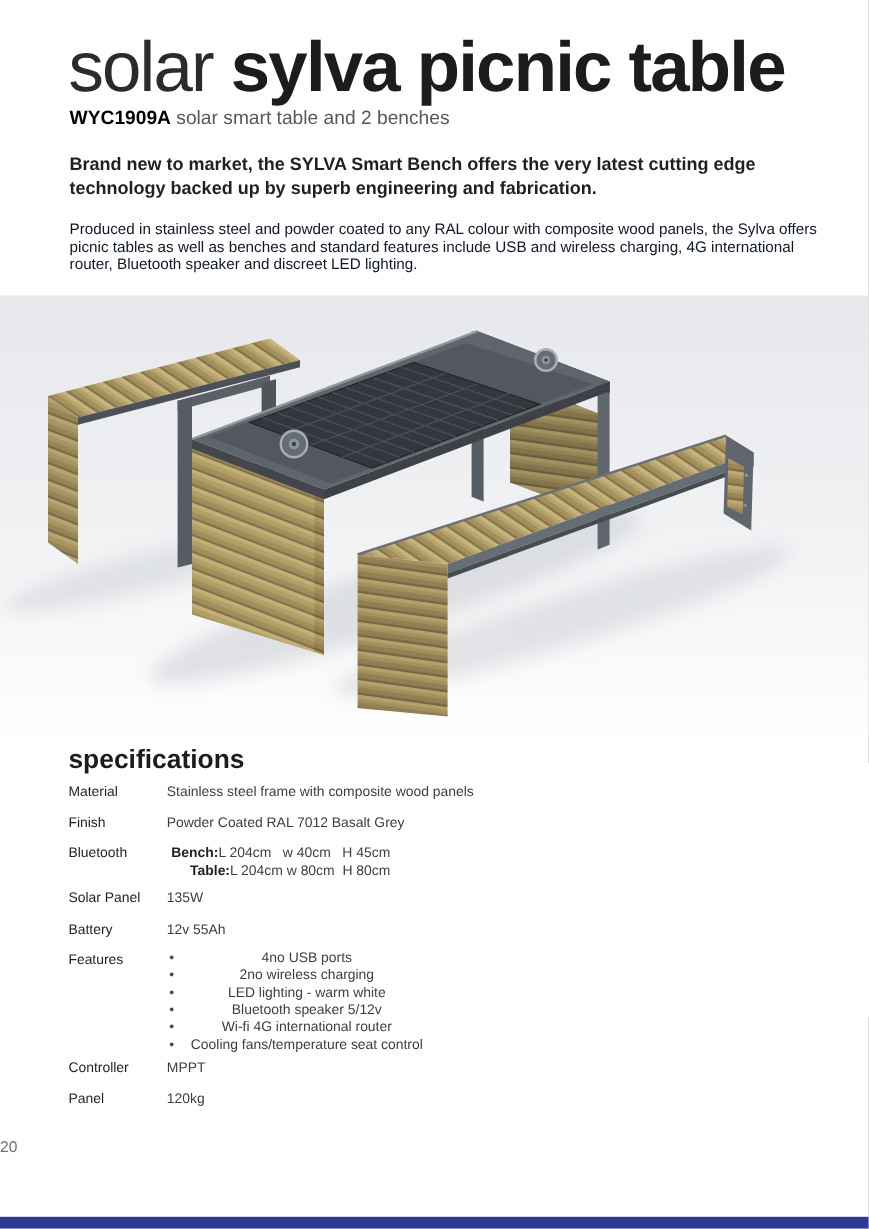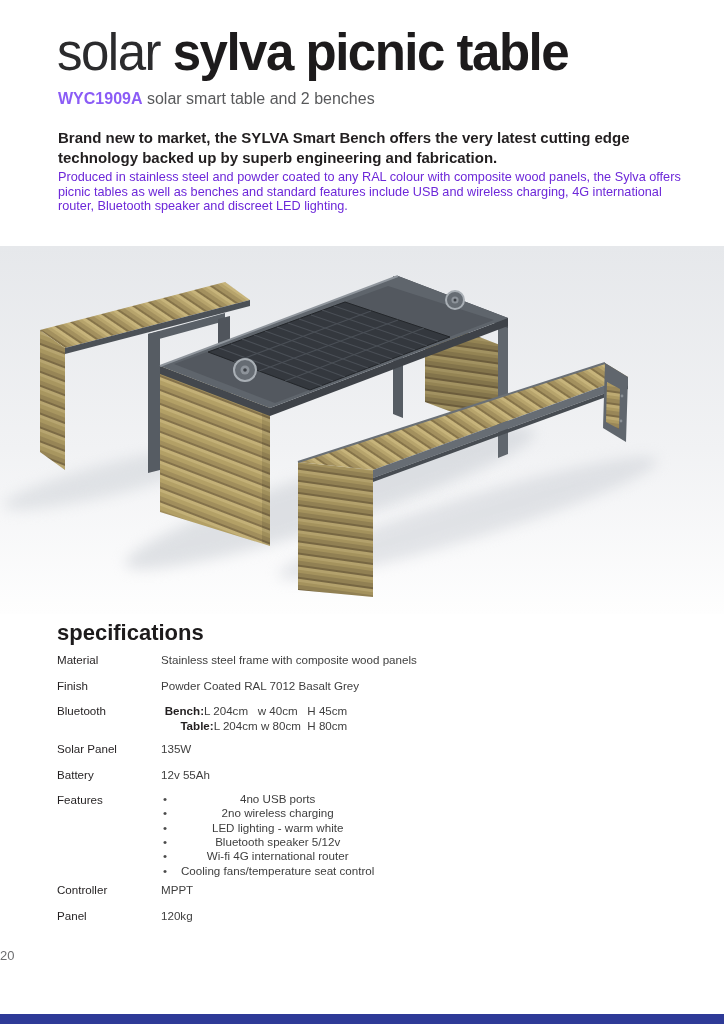--- a/index.html
+++ b/index.html
@@ -1,34 +1,34 @@
 <!DOCTYPE html>
 <html><head>
 <meta charset="utf-8">
 <style>
   html,body{margin:0;padding:0;background:#9a9a9a;}
   .page{
     position:relative;width:724px;height:1024px;margin:0 auto;background:#ffffff;
     font-family:"Liberation Sans", sans-serif;overflow:hidden;color:#232323;
   }
   
-  .title{position:absolute;left:57px;top:26px;margin:0;font-size:51px;letter-spacing:-1.5px;line-height:1.05;white-space:nowrap;}
+  .title{position:absolute;left:57px;top:26px;margin:0;font-size:59px;letter-spacing:-1.5px;line-height:1.05;white-space:nowrap;}
   .title .light{font-weight:400;color:#2b2b2d;}
   .title .bold{font-weight:700;color:#1d1b1c;}
   .subtitle{position:absolute;left:58px;top:90px;margin:0;font-size:16px;color:#58595b;white-space:nowrap;}
-  .subtitle strong{color:#8b5cf6;font-weight:700;}
+  .subtitle strong{color:#000000;font-weight:700;}
   .intro-lead{position:absolute;left:58px;top:128px;width:626px;margin:0;font-size:15px;font-weight:700;line-height:1.32;color:#221f20;}
-  .intro-body{position:absolute;left:58px;top:170px;width:628px;margin:0;font-size:12.7px;font-weight:400;line-height:1.16;color:#6d28d9;}
+  .intro-body{position:absolute;left:58px;top:184px;width:628px;margin:0;font-size:12.7px;font-weight:400;line-height:1.16;color:#0f172a;}
   
   .render{position:absolute;left:0;top:246px;width:724px;height:368px;margin:0;}
   
   .spec-heading{position:absolute;left:57px;top:620px;margin:0;font-size:22px;font-weight:700;color:#1d1b1c;}
   .spec-row{position:absolute;left:57px;width:600px;font-size:11.6px;line-height:1.15;}
   .spec-label{position:absolute;left:0;top:0;font-weight:400;color:#221f20;}
-  .spec-value{position:absolute;left:104px;top:0;color:#3e3e3e;white-space:nowrap;}
+  .spec-value{position:absolute;left:82px;top:0;color:#3e3e3e;white-space:nowrap;}
   .row-material{top:653px;} .row-finish{top:679px;} .row-dimensions{top:704px;}
   .row-solar{top:742px;} .row-battery{top:768px;} .row-features{top:793px;}
   .row-controller{top:883px;} .row-weight{top:909px;}
   .dim-line{white-space:pre;margin:0 0 2px 0;color:#3e3e3e;text-align:right;}
   .dim-line strong{color:#221f20;font-weight:700;display:inline-block;min-width:43px;}
   .feature-list{margin:0;padding:0;list-style:none;color:#3e3e3e;}
   .feature-list li{position:relative;padding-left:20px;line-height:1.1;margin-bottom:1.6px;text-align:center;}
   .feature-list li::before{content:"\2022";position:absolute;left:2px;top:0;color:#4a4a4a;}
   
   .page-number{position:absolute;left:0;top:948px;font-size:13px;color:#6d6e70;}

